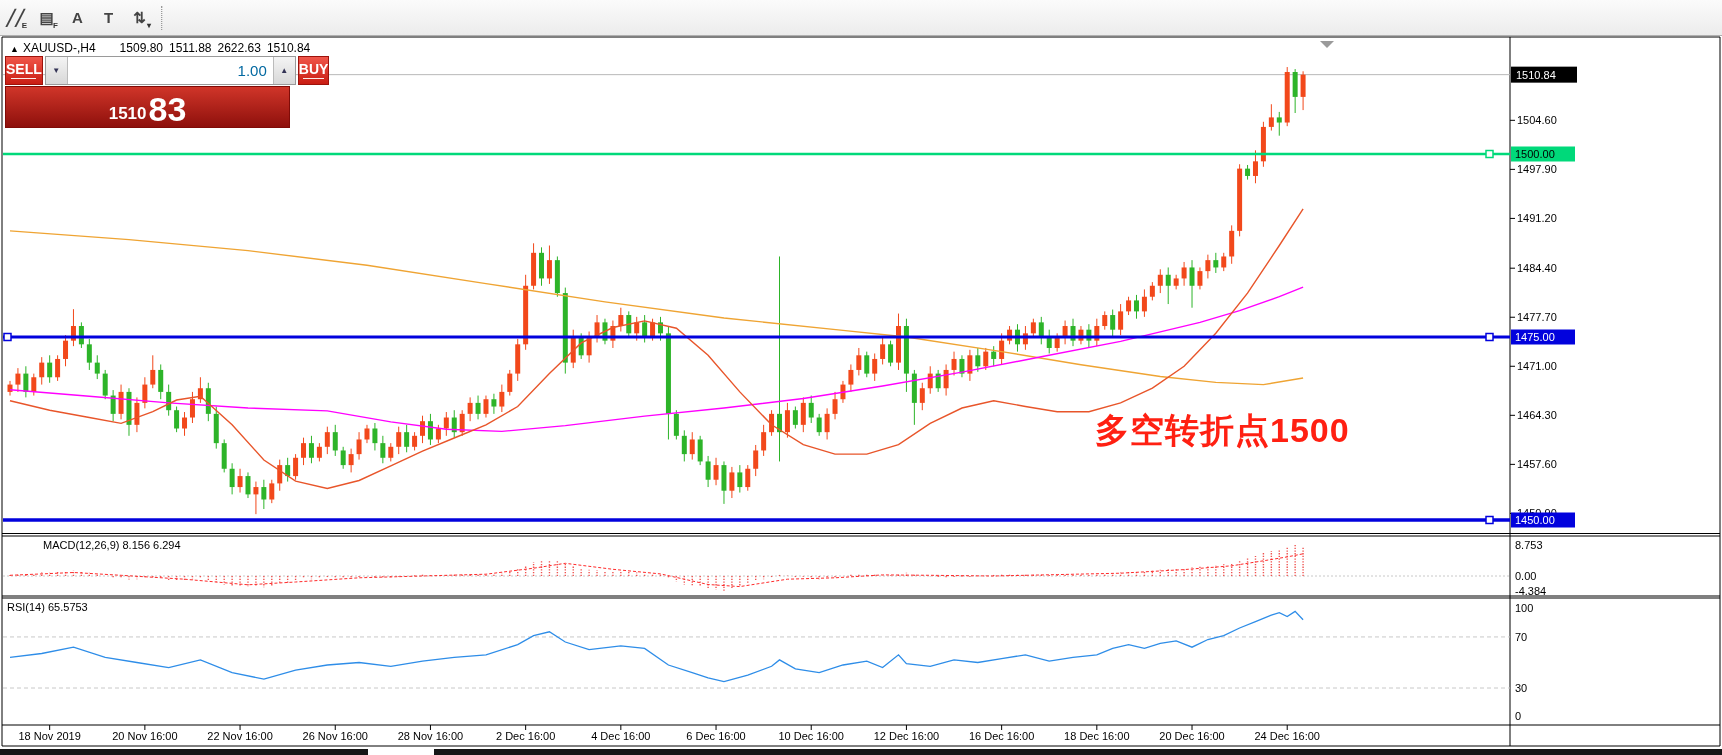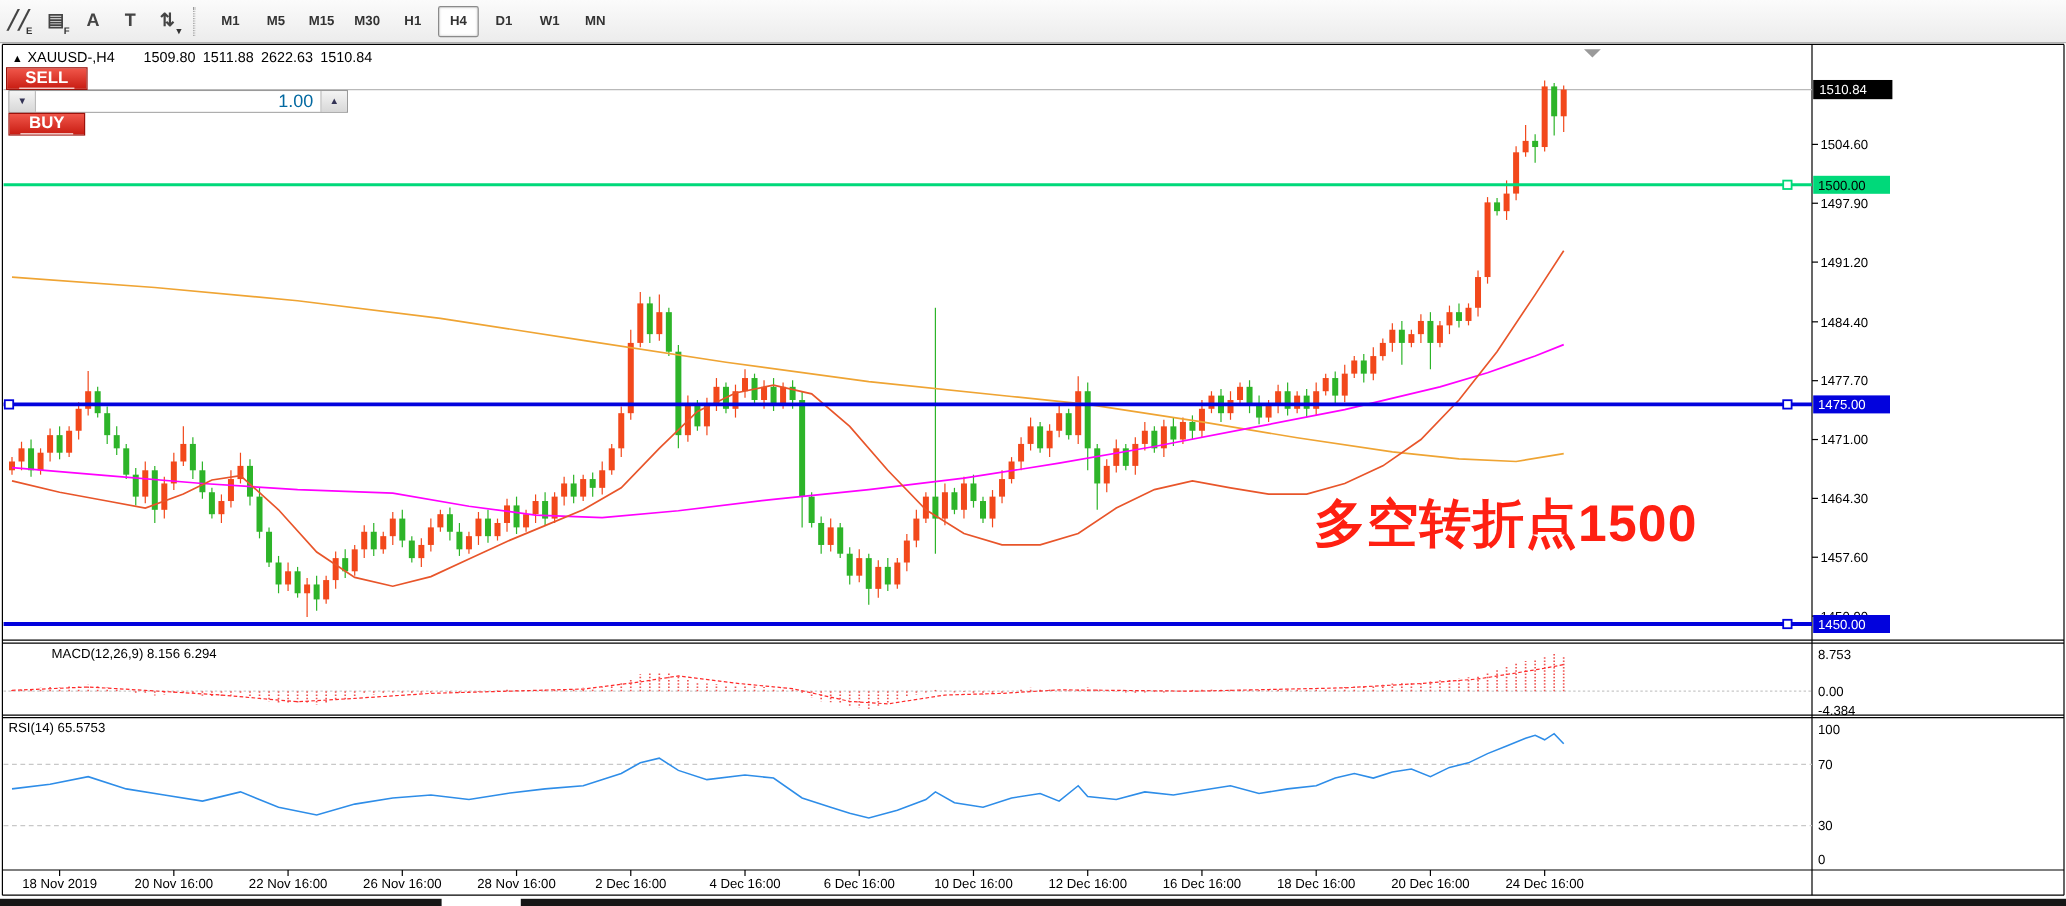--- a/index.html
+++ b/index.html
@@ -23,21 +23,21 @@
   svg text{font-family:"Liberation Sans","DejaVu Sans",sans-serif;}
 
   
   #ohlc-header{position:absolute;left:10px;top:41px;font-size:12px;color:#000;white-space:nowrap;}
   #ohlc-header span{margin-right:6px;}
   #ohlc-header .sym{margin-right:24px;}
   #ohlc-header .arr{font-size:9px;margin-right:4px;}
 
   
   #trade-panel{position:absolute;left:5px;top:56px;width:285px;}
-  .tp-row1{display:flex;height:29px;flex-direction:column;}
+  .tp-row1{display:flex;height:29px;}
   .red-btn{background:linear-gradient(#f0564a,#c91d13);color:#fff;font-weight:bold;font-size:14px;
     display:flex;flex-direction:column;align-items:center;justify-content:center;border:1px solid #9d120b;box-sizing:border-box;}
   .red-btn .lbl{line-height:1;}
   .red-btn .ul{width:70%;height:1px;background:#fff;margin-top:2px;opacity:.9;}
   #sell-btn{width:68px;}
   #buy-btn{width:64px;margin-left:2px;}
   .vol-wrap{flex:1;display:flex;margin-left:2px;border:1px solid #9a9a9a;box-sizing:border-box;background:#fff;}
   .spin-btn{width:22px;background:linear-gradient(#f4f4f4,#d8d8d8);border-right:1px solid #bbb;
     display:flex;align-items:center;justify-content:center;font-size:8px;color:#335;box-sizing:border-box;}
   .spin-btn.up{border-right:none;border-left:1px solid #bbb;}
@@ -49,21 +49,21 @@
   .price-box + .price-box{margin-left:4px;}
   .px-small{font-size:17px;font-weight:bold;line-height:1.1;margin-right:2px;}
   .px-big{font-size:34px;font-weight:bold;line-height:0.85;}
 
   
   .pane-label{position:absolute;left:7px;font-size:11px;color:#000;white-space:nowrap;}
   #macd-label{top:539px;padding-left:36px;}
   #rsi-label{top:601px;}
 
   
-  #annotation{position:absolute;left:1095px;top:408px;font-size:43px;font-weight:bold;
+  #annotation{position:absolute;left:1095px;top:408px;font-size:34px;font-weight:bold;
     letter-spacing:1px;white-space:nowrap;}
 
   
   .bottom-strip{position:absolute;top:749px;height:6px;background:#161616;}
   #strip-left{left:0;width:368px;}
   #strip-right{left:434px;width:1288px;}
 </style>
 </head>
 <body>
 
@@ -80,21 +80,20 @@
           <span class="glyph">A</span>
           <span class="badge"></span>
         </span><span class="tool-btn">
           <span class="glyph">T</span>
           <span class="badge"></span>
         </span><span class="tool-btn">
           <span class="glyph">⇅</span>
           <span class="badge">▾</span>
         </span></span>
     <span class="tb-sep"></span>
-    <span id="tf-group"><span class="tf-btn">M1</span><span class="tf-btn">M5</span><span class="tf-btn">M15</span><span class="tf-btn">M30</span><span class="tf-btn">H1</span><span class="tf-btn active">H4</span><span class="tf-btn">D1</span><span class="tf-btn">W1</span><span class="tf-btn">MN</span></span>
   </div>
 
   <svg id="chart-svg" width="1722" height="755">
       <line x1="2" y1="37" x2="1720" y2="37" stroke="#000" stroke-width="1"></line>
       <line x1="2" y1="37" x2="2" y2="746" stroke="#000" stroke-width="1"></line>
       <line x1="1510" y1="37" x2="1510" y2="746" stroke="#000" stroke-width="1"></line>
       <line x1="1720" y1="37" x2="1720" y2="746" stroke="#000" stroke-width="1"></line>
       <line x1="2" y1="533.5" x2="1720" y2="533.5" stroke="#000" stroke-width="1"></line>
       <line x1="2" y1="536" x2="1720" y2="536" stroke="#000" stroke-width="1"></line>
       <line x1="2" y1="596" x2="1720" y2="596" stroke="#000" stroke-width="1"></line>
@@ -687,20 +686,24 @@
         <span class="spin-btn up">
             <span>▲</span>
           </span>
       </div>
       <div class="red-btn" id="buy-btn">
         <span class="lbl">BUY</span>
         <span class="ul"></span>
       </div>
     </div>
     <div class="tp-row2">
+      <div class="price-box">
+        <span class="px-small">1510</span>
+        <span class="px-big">83</span>
+      </div>
     </div>
   </div>
 
   <div class="pane-label" id="macd-label">
     <span>MACD(12,26,9)</span>
     <span>8.156 6.294</span>
   </div>
   <div class="pane-label" id="rsi-label">
     <span>RSI(14)</span>
     <span>65.5753</span>

